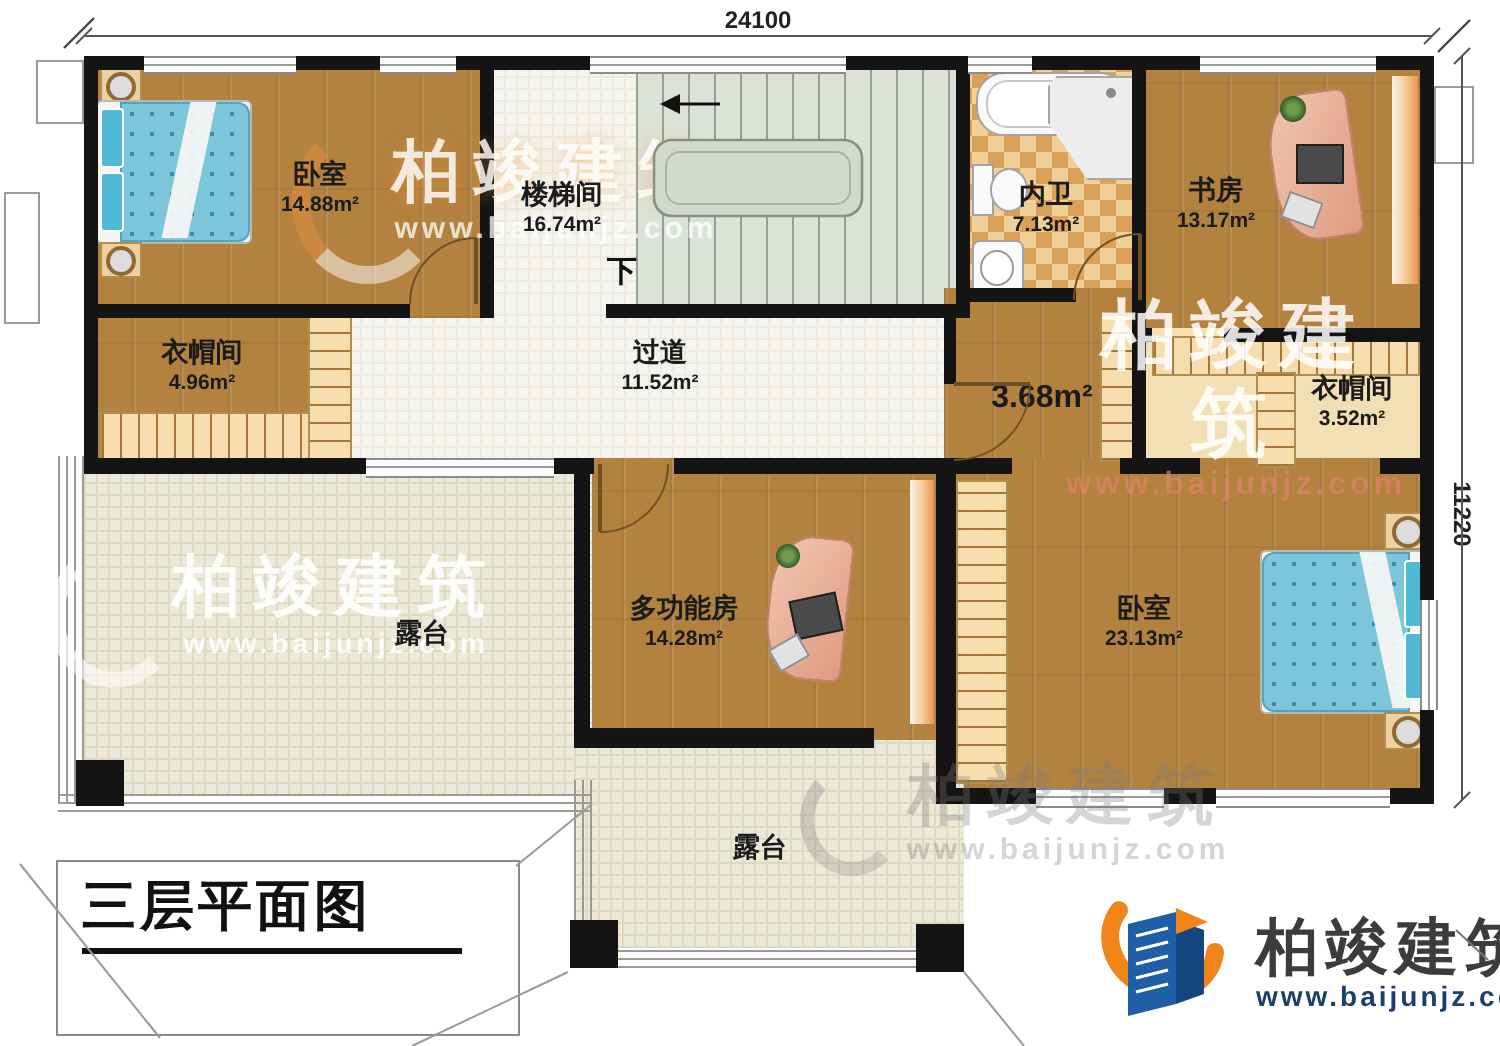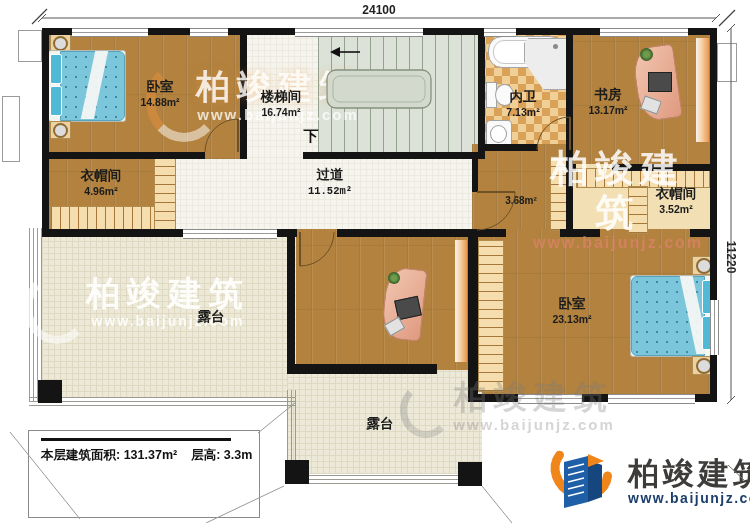--- a/index.html
+++ b/index.html
@@ -207,38 +207,42 @@
     <span class="rarea">14.88m²</span>
   </div>
   <div class="lbl" style="left:281px;top:104px;">
     <span class="rname">楼梯间</span>
     <span class="rarea">16.74m²</span>
   </div>
   <div class="lbl" style="left:101px;top:183px;">
     <span class="rname">衣帽间</span>
     <span class="rarea">4.96m²</span>
   </div>
-  <div class="lbl" style="left:330px;top:183px;font-family:Liberation Mono, monospace;">
+  <div class="lbl" style="left:330px;top:183px;">
     <span class="rname">过道</span>
     <span class="rarea">11.52m²</span>
   </div>
   <div class="lbl" style="left:523px;top:104px;">
     <span class="rname">内卫</span>
     <span class="rarea">7.13m²</span>
   </div>
   <div class="lbl" style="left:608px;top:102px;">
     <span class="rname">书房</span>
     <span class="rarea">13.17m²</span>
   </div>
   <div class="lbl" style="left:521px;top:200px;">
-    <span class="rarea" style="font-size:10px;">3.68m²</span>
+    <span class="rarea" style="font-size:16px;">3.68m²</span>
   </div>
   <div class="lbl" style="left:676px;top:201px;">
     <span class="rname">衣帽间</span>
     <span class="rarea">3.52m²</span>
+  </div>
+  <div class="lbl" style="left:342px;top:311px;">
+    <span class="rname">多功能房</span>
+    <span class="rarea">14.28m²</span>
   </div>
   <div class="lbl" style="left:572px;top:311px;">
     <span class="rname">卧室</span>
     <span class="rarea">23.13m²</span>
   </div>
   <div class="lbl" style="left:211px;top:317px;">
     <span class="rname">露台</span>
   </div>
   <div class="lbl" style="left:380px;top:424px;">
     <span class="rname">露台</span>
@@ -260,26 +264,23 @@
     <span class="url">www.baijunjz.com</span>
   </div>
   <div class="swirl" style="left:400px;top:382px;width:38px;height:42px;border-width:7px;border-left-color:rgba(125,125,125,.3);border-bottom-color:rgba(125,125,125,.25);"></div>
   <div class="wm wm4" style="left:534px;top:406px;">
     <span class="big">柏竣建筑</span>
     <span class="url">www.baijunjz.com</span>
   </div>
 
   <div class="titlebox">
     <div class="trow">
+      <span class="ttl">三层平面图</span>
     </div>
     <div class="trule"></div>
-    <div class="tsub">
-      <span><span>本层建筑面积:</span> <span>131.37m²</span></span>
-      <span><span>层高:</span> <span>3.3m</span></span>
-    </div>
   </div>
 
   <div class="logo">
     <svg width="86" height="68" viewBox="0 0 86 68">
       <path d="M14,56 A27,24 0 1 1 66,50" fill="none" stroke="#f08519" stroke-width="9" stroke-linecap="round" transform="rotate(-150 40 34)"></path>
       <path d="M30,14 L54,8 L54,54 L30,60 Z" fill="#1e5fa8"></path>
       <path d="M54,12 L68,17 L68,49 L54,54 Z" fill="#16467e"></path>
       <path d="M54,6 L70,13 L54,19 Z" fill="#f08519"></path>
       <g stroke="#ffffff" stroke-width="1.6">
         <line x1="34" y1="20" x2="50" y2="16"></line>

